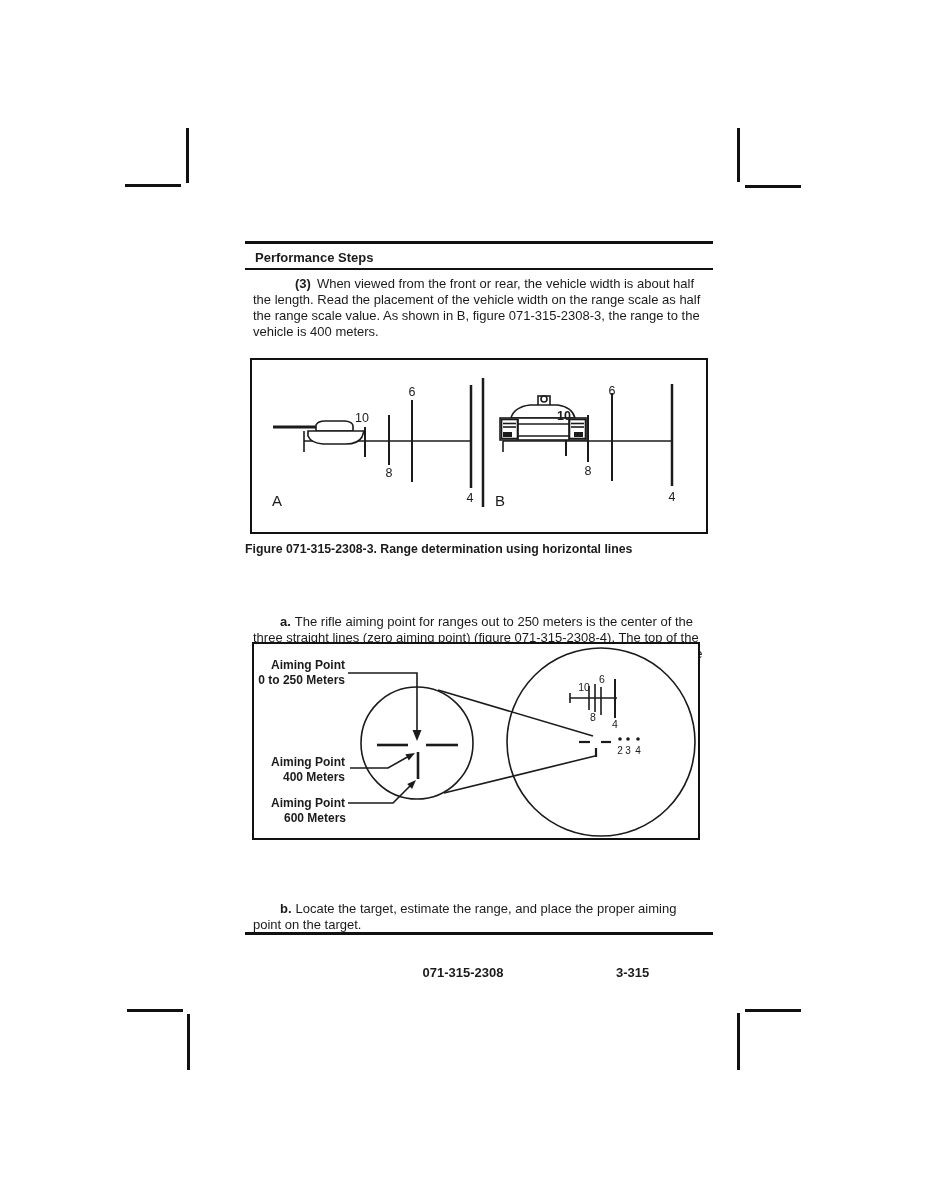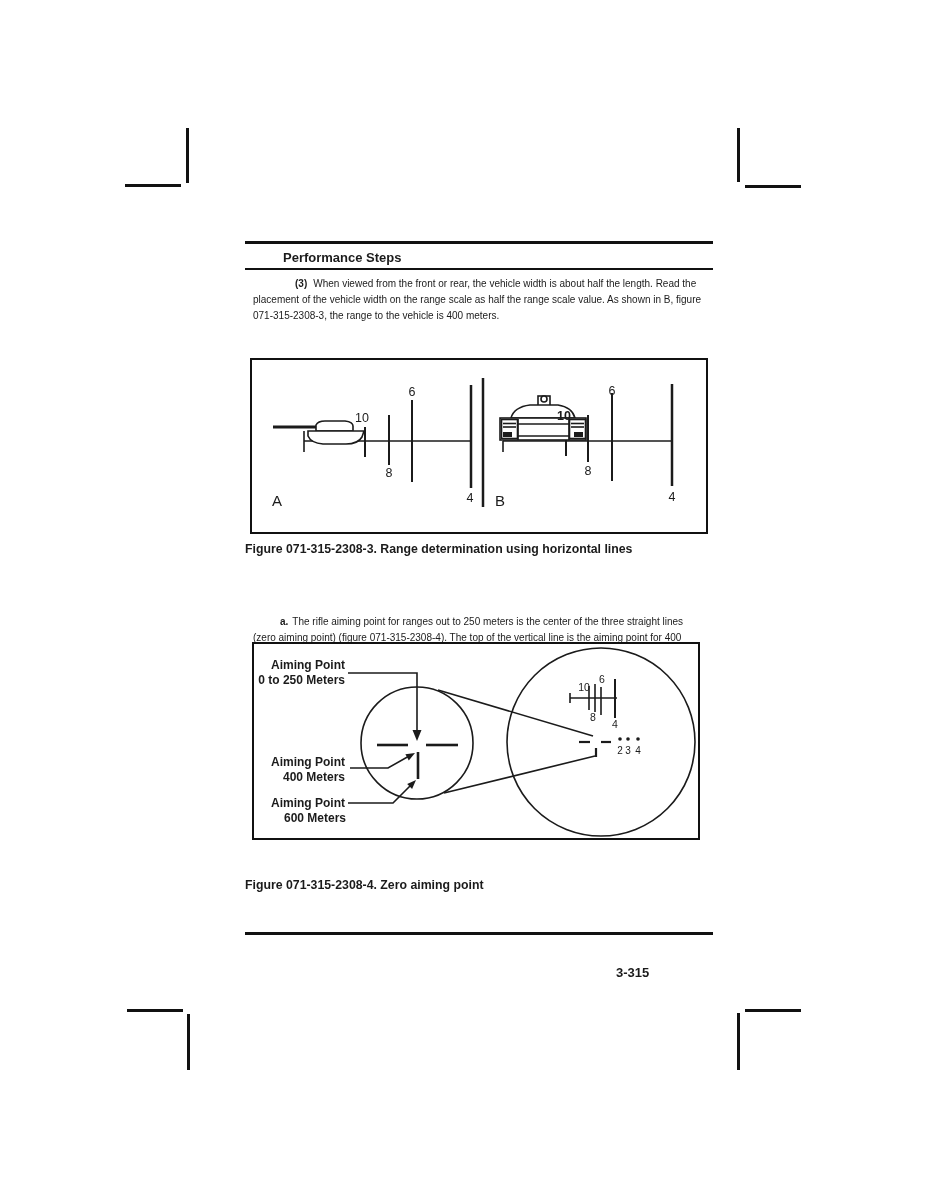--- a/index.html
+++ b/index.html
@@ -1,21 +1,21 @@
 <!DOCTYPE html>
 <html><head>
 <meta charset="utf-8">
 <style>
   html,body{margin:0;padding:0;background:#ffffff;}
   .page{position:relative;width:926px;height:1198px;background:#fff;
         font-family:"Liberation Sans",sans-serif;color:#1b1b1b;overflow:hidden;}
   .abs{position:absolute;}
   .bar{position:absolute;background:#111;}
   .rule{position:absolute;background:#111;}
-  .body-text{font-size:10px;line-height:16px;letter-spacing:0;}
+  .body-text{font-size:13px;line-height:16px;letter-spacing:0;}
   .lbl{font-weight:bold;}
   .lbl-p3{margin-right:6px;}
   .lbl-i4{margin-right:10px;}
   .lbl-ab{margin-right:4px;}
   .caption{font-weight:bold;font-size:12.3px;text-align:left;}
   .hdr{font-weight:bold;font-size:13px;}
   .figbox{position:absolute;border:2px solid #111;background:#fff;}
   .footer{font-weight:bold;font-size:13px;}
   svg text{font-family:"Liberation Sans",sans-serif;fill:#1b1b1b;}
 </style>
@@ -27,21 +27,21 @@
   <div class="bar" style="left:186px;top:128px;width:3px;height:55px;"></div>
   <div class="bar" style="left:125px;top:184px;width:56px;height:3px;"></div>
   <div class="bar" style="left:737px;top:128px;width:3px;height:54px;"></div>
   <div class="bar" style="left:745px;top:185px;width:56px;height:3px;"></div>
   <div class="bar" style="left:127px;top:1009px;width:56px;height:3px;"></div>
   <div class="bar" style="left:187px;top:1014px;width:3px;height:56px;"></div>
   <div class="bar" style="left:745px;top:1009px;width:56px;height:3px;"></div>
   <div class="bar" style="left:737px;top:1013px;width:3px;height:57px;"></div>
 
   <div class="rule" style="left:245px;top:241px;width:468px;height:3px;"></div>
-  <div class="abs hdr" style="left:255px;top:250px;margin-left:28px;">Performance Steps</div>
+  <div class="abs hdr" style="left:255px;top:250px;">Performance Steps</div>
   <div class="rule" style="left:245px;top:268px;width:468px;height:1.5px;"></div>
 
   <div class="abs body-text" style="left:253px;top:276px;width:452px;text-indent:42px;">
     <span class="lbl lbl-p3">(3)</span><span>When viewed from the front or rear, the vehicle width is about half the length. Read the placement of the vehicle width on the range scale as half the range scale value. As shown in B, figure 071-315-2308-3, the range to the vehicle is 400 meters.</span>
   </div>
 
   <div class="figbox" style="left:250px;top:358px;width:454px;height:172px;">
     <svg viewBox="0 0 454 172" width="454" height="172">
       <g stroke="#1b1b1b" stroke-width="1.6" fill="none">
 
@@ -154,20 +154,23 @@
       <text x="330" y="47" font-size="10.5" text-anchor="middle">10</text>
       <text x="348" y="39" font-size="10.5" text-anchor="middle">6</text>
       <text x="339" y="77" font-size="10.5" text-anchor="middle">8</text>
       <text x="361" y="84" font-size="10.5" text-anchor="middle">4</text>
 
       <text x="366" y="110" font-size="10" text-anchor="middle">2</text>
       <text x="374" y="110" font-size="10" text-anchor="middle">3</text>
       <text x="384" y="110" font-size="10" text-anchor="middle">4</text>
     </svg>
   </div>
-  <div class="abs caption" style="left:245px;top:878px;width:468px;">Figure 071-315-2308-4. Zero aiming point</div>
 
+  <div class="abs body-text" style="left:253px;top:901px;width:455px;text-indent:27px;">
+    <span class="lbl lbl-ab">b.</span><span>Locate the target, estimate the range, and place the proper aiming point on the target.</span>
+  </div>
 
   <div class="rule" style="left:245px;top:932px;width:468px;height:3px;"></div>
 
+  <div class="abs footer" style="left:0;top:965px;width:926px;text-align:center;">071-315-2308</div>
   <div class="abs footer" style="left:616px;top:965px;width:100px;text-align:left;">3-315</div>
 
 </div>
 
 </body></html>

